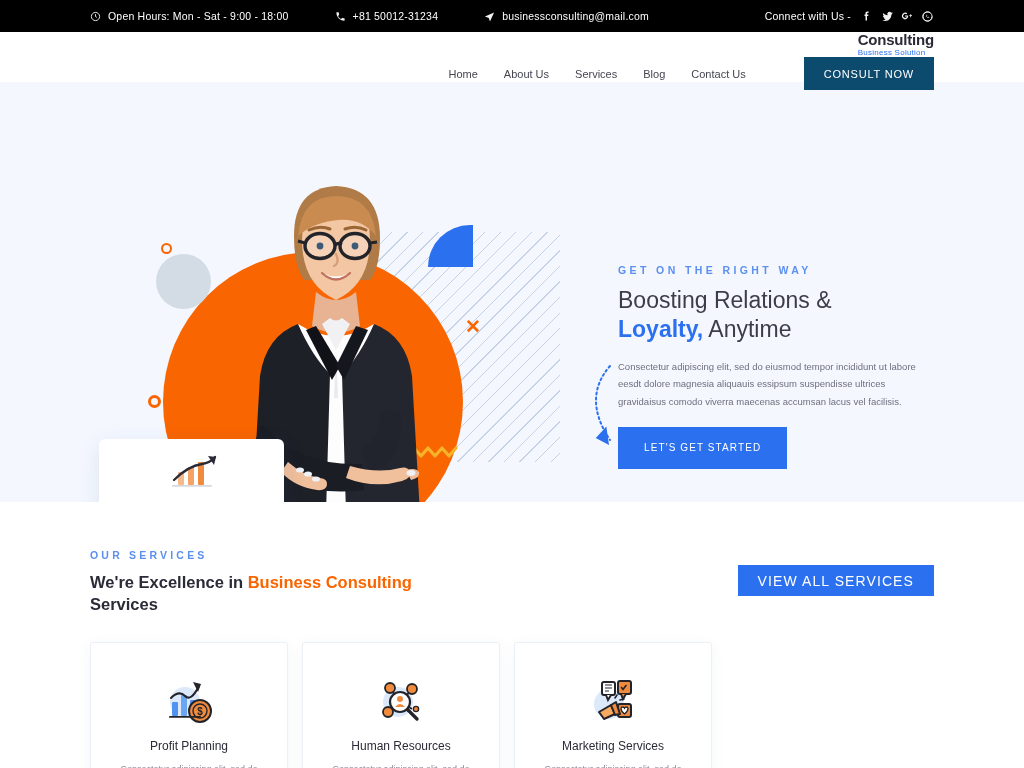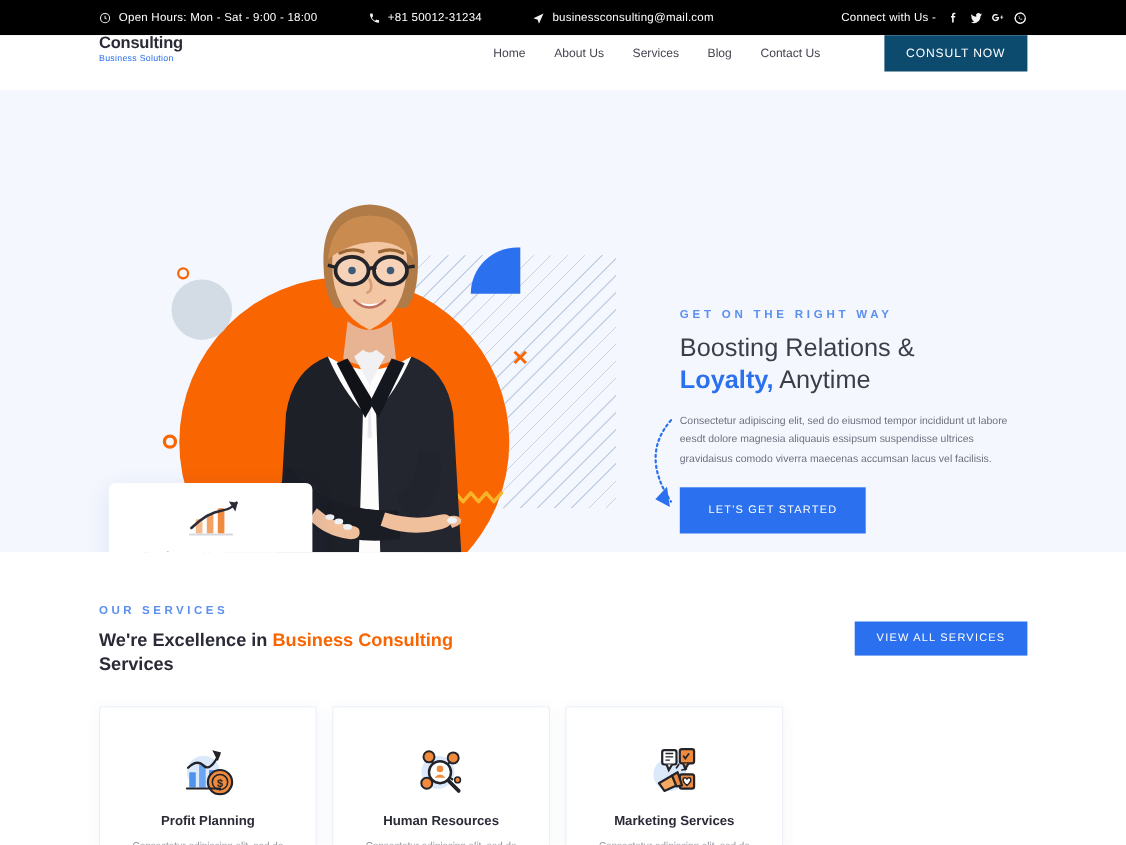--- a/index.html
+++ b/index.html
@@ -19,22 +19,22 @@
   }
   .tb-group { display:flex; align-items:center; gap:7px; margin-right:46px; }
   .tb-group .ic { display:flex; align-items:center; opacity:.95; }
   .tb-right { margin-left:auto; display:flex; align-items:center; gap:6px; }
   .tb-right .lbl { font-size:10.5px; margin-right:3px; }
   .soc { width:14px; height:14px; display:flex; align-items:center; justify-content:center;
          color:#fff; opacity:.95; cursor:pointer; }
 
   
   .header {
-    height:50px; background:#ffffff; display:flex; align-items:flex-start;
-    padding:0 90px; position:relative; z-index:20;
+    height:50px; background:#ffffff; display:flex; align-items:flex-end;
+    padding:0 90px; position:relative; z-index:20;flex-direction:column;
   }
   .logo { line-height:1.05; }
   .logo .l1 { font-size:15px; font-weight:bold; color:#2b2b38; letter-spacing:-.2px; }
   .logo .l2 { font-size:8px; color:#2b70ee; letter-spacing:.25px; margin-top:1px; }
   .nav { margin-left:auto; display:flex; align-items:center; gap:26px; }
   .nav a { font-size:11px; color:#454552; text-decoration:none; white-space:nowrap; }
   .btn-consult {
     margin-left:32px; background:#0c4a6e; color:#fff; border:none;
     font-family:inherit; font-size:11px; letter-spacing:.8px;
     padding:0 20px; height:33px; cursor:pointer; white-space:nowrap;
@@ -65,47 +65,47 @@
 
   .person { position:absolute; left:228px; top:92px; width:215px; height:340px; }
 
   .bm-card {
     position:absolute; left:99px; top:357px; width:185px; height:112px;
     background:#fff; border-radius:6px; box-shadow:0 6px 22px rgba(40,70,130,.11);
     display:flex; flex-direction:column; align-items:center; padding-top:14px;
   }
   .bm-title { font-size:11.5px; font-weight:bold; color:#2b2b38; margin-top:7px; }
 
-  .hero-copy { position:absolute; left:618px; top:198px; width:315px; }
+  .hero-copy { position:absolute; left:618px; top:182px; width:315px; }
   .eyebrow { font-size:10.5px; letter-spacing:3.4px; color:#5b8ff0; font-weight:bold; }
   .h1 { font-size:23px; line-height:1.28; color:#3d3d49; margin-top:10px; font-weight:normal; }
   .h1 .accent { color:#2b70ee; font-weight:bold; }
   .hero-p { font-size:9.5px; line-height:1.85; color:#6f6f7e; margin-top:13px; width:308px; }
   .btn-started { margin-top:16px; background:#2b70ee; color:#fff; border:none;
     font-family:inherit; font-size:10px; letter-spacing:1.1px; padding:0 26px;
     height:42px; cursor:pointer; }
   .curve-arrow { position:absolute; left:-38px; top:100px; }
 
   
   .services { background:#ffffff; padding:47px 90px 0; position:relative; }
   .sv-head { display:flex; align-items:flex-start;gap:28px; }
   .sv-eyebrow { font-size:10.5px; letter-spacing:3.2px; color:#5b8ff0; font-weight:bold; }
   .sv-title { font-size:16.5px; line-height:1.35; color:#2b2b38; font-weight:bold;
               margin-top:10px; max-width:330px; }
   .sv-title .or { color:#f96500; }
   .btn-viewall { margin-left:auto; margin-top:16px; background:#2b70ee; color:#fff;
-    border:none; font-family:inherit; font-size:10px; letter-spacing:1.1px;
+    border:none; font-family:inherit; font-size:14px; letter-spacing:1.1px;
     padding:0 20px; height:31px; cursor:pointer; }
 
   .cards { display:flex; gap:14px; margin-top:26px; }
   .card { width:198px; background:#fff; border:1px solid #eceff6; border-radius:3px;
           padding:30px 18px 0; text-align:center;
           box-shadow:0 2px 14px rgba(40,70,130,.05); }
   .card-ic { height:56px; display:flex; align-items:center; justify-content:center; }
-  .card-t { font-size:12px; font-weight:bold; color:#2b2b38; margin-top:10px; }
+  .card-t { font-size:12px; font-weight:normal; color:#2b2b38; margin-top:10px; }
   .card-p { font-size:9px; line-height:1.85; color:#8a8a98; margin-top:8px; }
 </style>
 </head>
 <body>
 
 <div class="topbar">
   <div class="tb-group">
     <span class="ic">
       <svg width="11" height="11" viewBox="0 0 24 24" fill="none" stroke="#fff" stroke-width="2">
         <circle cx="12" cy="12" r="9"></circle>

